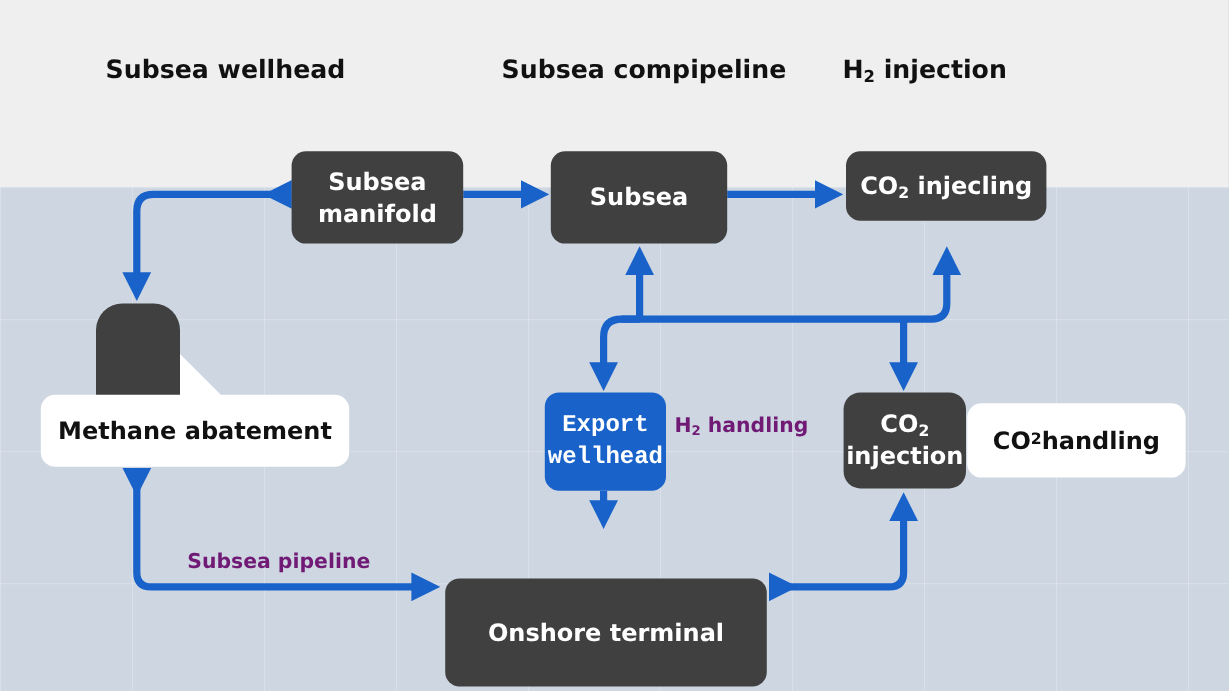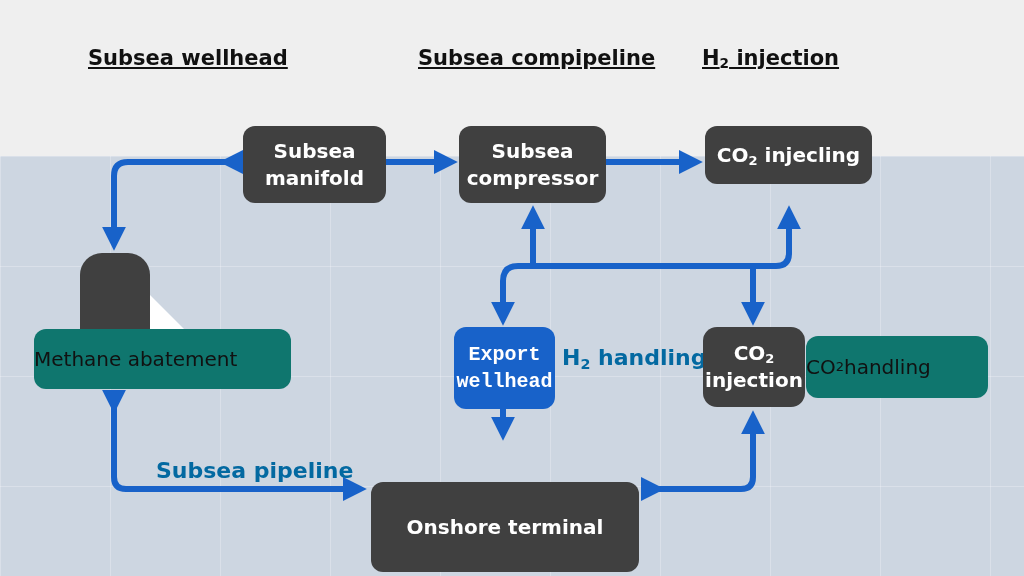--- a/index.html
+++ b/index.html
@@ -7,28 +7,28 @@
     width: 1024px; height: 576px; position: relative; overflow: hidden;
     font-family: "DejaVu Sans", "Liberation Sans", sans-serif;
     background: #cdd6e1;
   }
   .top-band { position: absolute; left: 0; top: 0; width: 1024px; height: 156px; background: #efefef; }
   .grid { position: absolute; left: 0; top: 156px; width: 1024px; height: 420px;
     background-image:
       linear-gradient(to right, rgba(255,255,255,0.25) 1px, transparent 1px),
       linear-gradient(to bottom, rgba(255,255,255,0.25) 1px, transparent 1px);
     background-size: 110px 110px; }
-  .header { position: absolute; top: 46px; font-weight: bold; font-size: 21px; color: #111; white-space: nowrap; text-decoration: underline; }
+  .header { position: absolute; top: 46px; font-weight: bold; font-size: 21px; color: #111; white-space: nowrap; }
   .box { position: absolute; background: #404040; color: #fff; border-radius: 12px;
     display: flex; align-items: center; justify-content: center; text-align: center;
     font-weight: bold; font-size: 20px; line-height: 27px; }
   .box.blue { background: #1862c9; }
-  .callout { position: absolute; background: #0f766e; border-radius: 12px; color: #111;
-    display: flex; align-items: center; font-weight: normal; font-size: 20px; white-space: nowrap; }
-  .label { position: absolute; font-weight: bold; font-size: 22px; color: #0369a1; white-space: nowrap; }
+  .callout { position: absolute; background: #ffffff; border-radius: 12px; color: #111;
+    display: flex; align-items: center; justify-content: center; font-weight: bold; font-size: 20px; white-space: nowrap; }
+  .label { position: absolute; font-weight: bold; font-size: 17px; color: #701a75; white-space: nowrap; }
   sub { font-size: 0.65em; vertical-align: -0.25em; line-height: 0; }
   svg.conn { position: absolute; left: 0; top: 0; }
 </style>
 </head>
 <body>
 
 <div class="top-band"></div>
 <div class="grid"></div>
 
 <div class="header" style="left:88px;">Subsea wellhead</div>
@@ -58,21 +58,21 @@
 <div class="box" style="left:80px; top:253px; width:70px; height:92px; border-radius:22px 22px 0 0;"></div>
 <svg class="conn" width="1024" height="576">
   <path d="M150,295 L150,330 L185,330 Z" fill="#ffffff"></path>
 </svg>
 
 <div class="box" style="left:243px; top:126px; width:143px; height:77px;">
     <div><span>Subsea</span><br><span>manifold</span></div>
   </div>
 
 <div class="box" style="left:459px; top:126px; width:147px; height:77px;">
-    <div><span>Subsea</span><br><span>compressor</span></div>
+    <div><span>Subsea</span><br></div>
   </div>
 
 <div class="box" style="left:705px; top:126px; width:167px; height:58px;">
     <div><span>CO</span><sub>2</sub><span> injecling</span></div>
   </div>
 
 <div class="callout" style="left:34px; top:329px; width:257px; height:60px;">
     <span>Methane abatement</span>
   </div>
 

